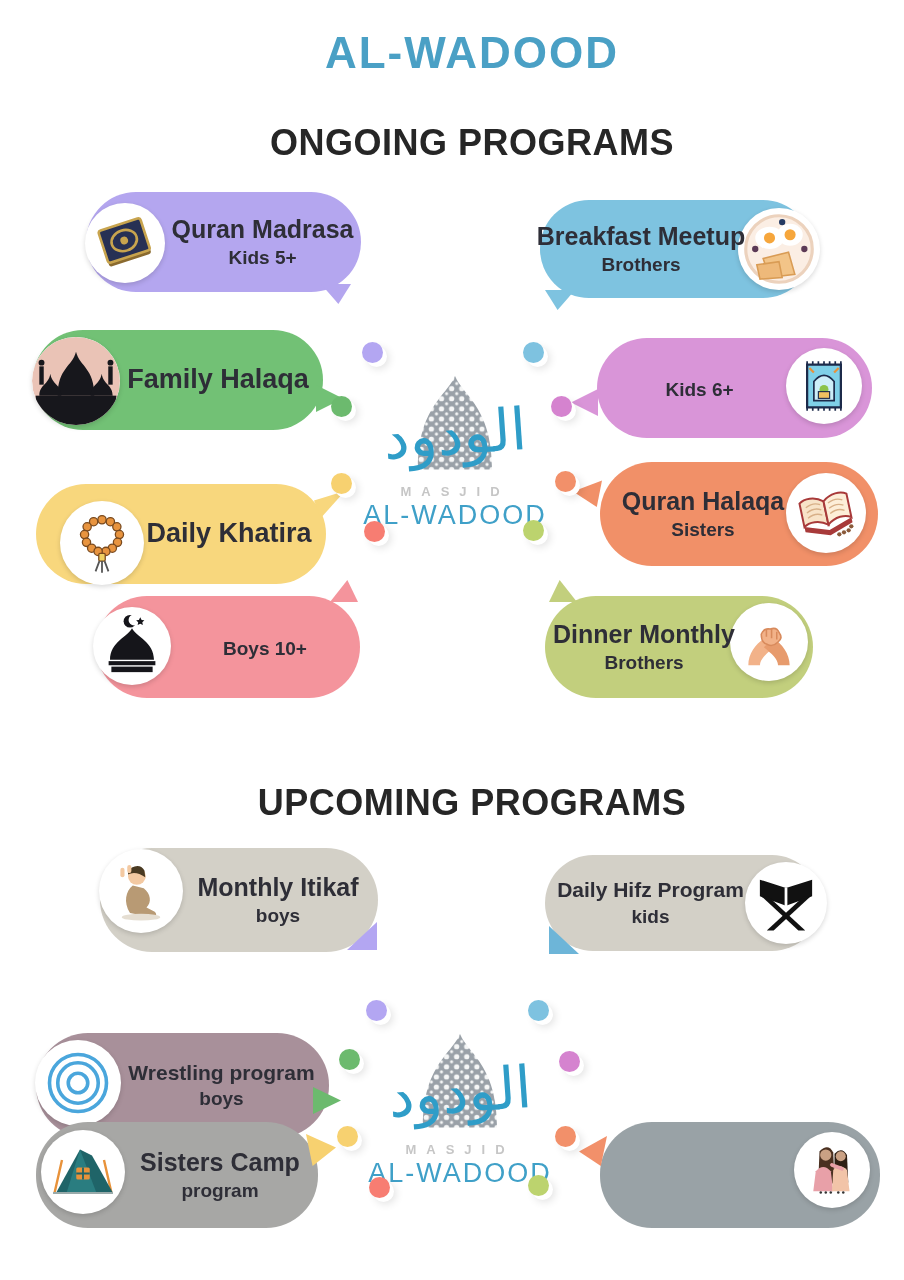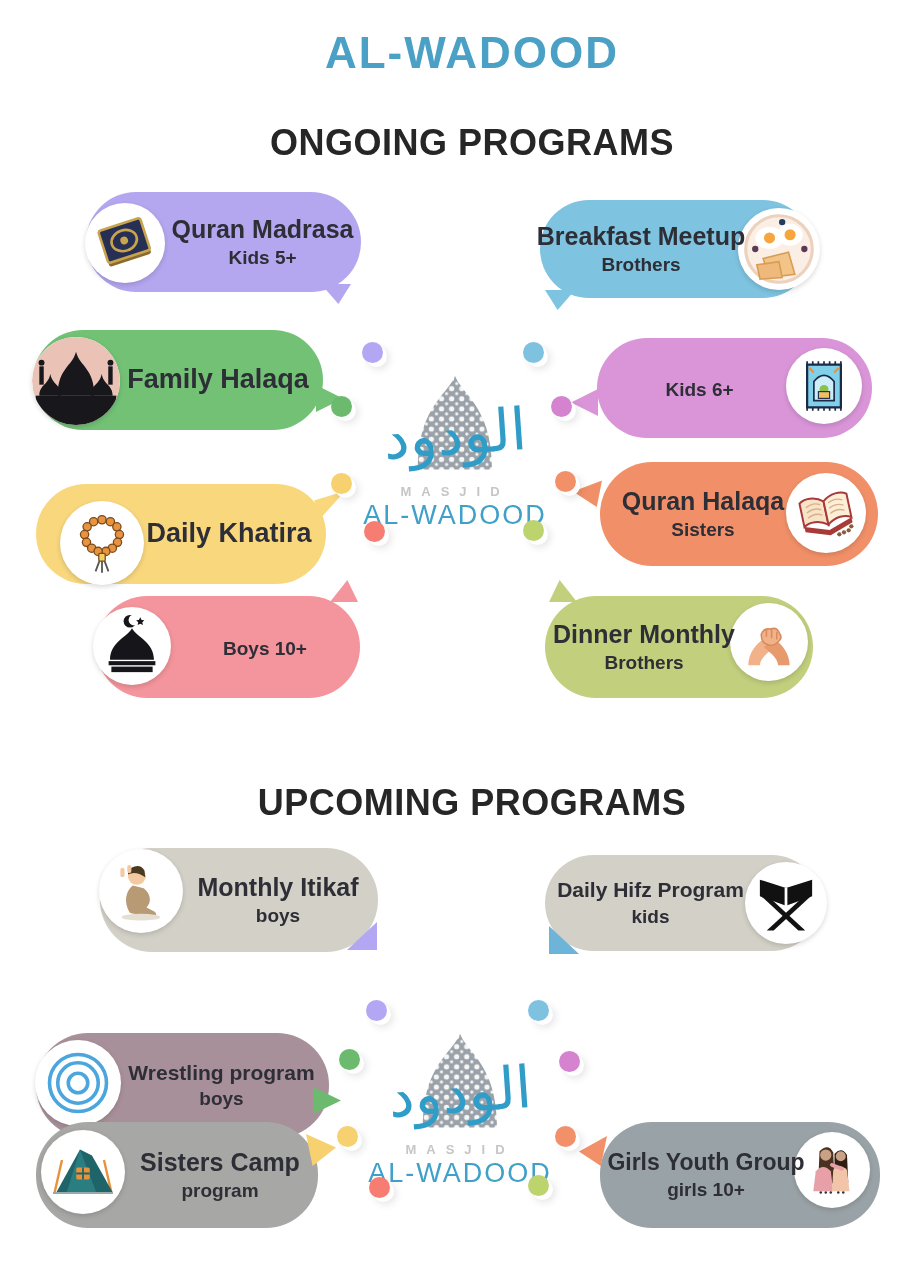--- a/index.html
+++ b/index.html
@@ -317,24 +317,20 @@
           <path d="M24 20 l8 3" stroke="#e8a0a8" stroke-width="3" stroke-linecap="round"></path>
           <g fill="#333">
             <circle cx="15" cy="42" r="1"></circle>
             <circle cx="19" cy="42" r="1"></circle>
             <circle cx="23" cy="42" r="1"></circle>
             <circle cx="29" cy="42" r="1"></circle>
             <circle cx="33" cy="42" r="1"></circle>
           </g>
         </svg>
     </div>
-    <div class="btext" style="left:8px;right:76px">
-      <div class="title md">Girls Youth Group</div>
-      <div class="sub">girls 10+</div>
-    </div>
   </div>
 
   <div class="logo" style="left:350px;top:1014px;width:220px;height:175px">
     <svg class="dome" width="118" height="116" viewBox="0 0 140 120">
       <defs>
           <pattern id="pat2" width="12" height="12" patternUnits="userSpaceOnUse">
             <rect width="12" height="12" fill="#9aa1a8"></rect>
             <circle cx="6" cy="6" r="3.1" fill="#fff" opacity=".9"></circle>
             <circle cx="0" cy="0" r="1.9" fill="#fff" opacity=".9"></circle>
             <circle cx="12" cy="0" r="1.9" fill="#fff" opacity=".9"></circle>

